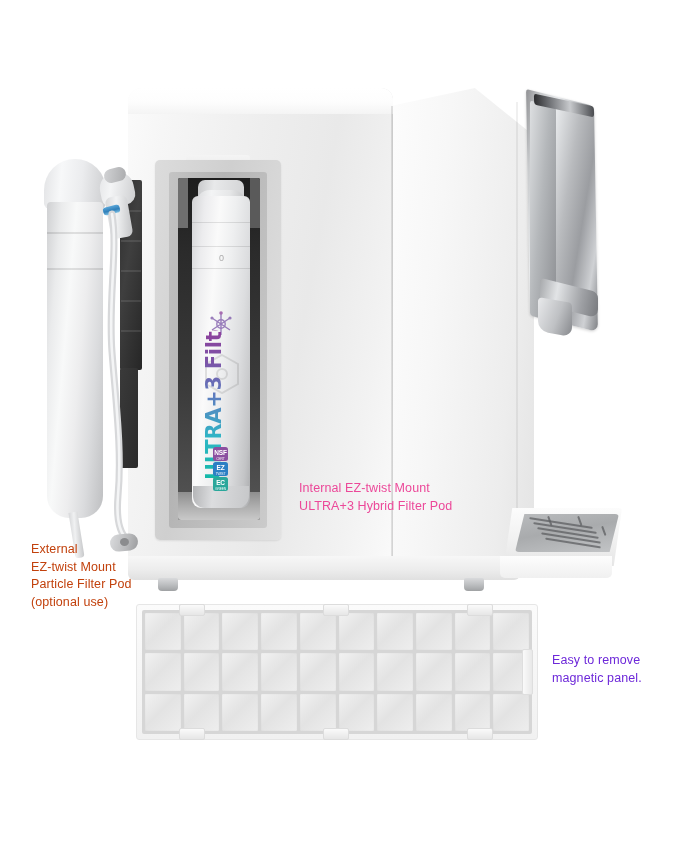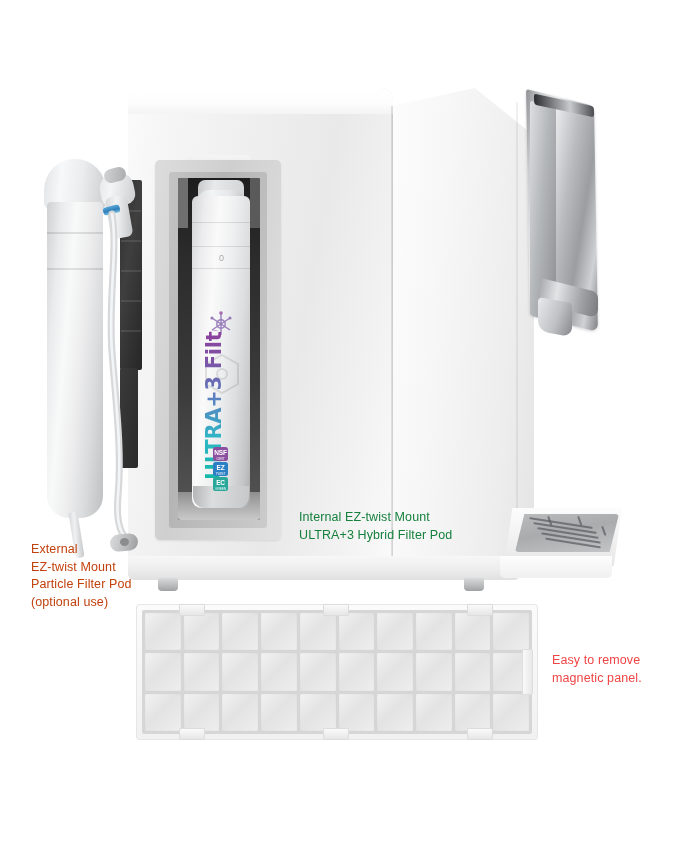--- a/index.html
+++ b/index.html
@@ -708,18 +708,18 @@
     <div class="tab" style="left:42px;  bottom:-1px;"></div>
     <div class="tab" style="left:186px; bottom:-1px;"></div>
     <div class="tab" style="left:330px; bottom:-1px;"></div>
     <div class="side-clip"></div>
   </div>
 
   <div class="anno" id="anno-0" style="left: 31px; top: 541px; color: #c2410c;">External
 EZ-twist Mount
 Particle Filter Pod
 (optional use)</div>
-  <div class="anno" id="anno-1" style="left: 299px; top: 509px; color: #15803d;">Internal EZ-twist Mount
+  <div class="anno" id="anno-1" style="left: 299px; top: 480px; color: #ec4899;">Internal EZ-twist Mount
 ULTRA+3 Hybrid Filter Pod</div>
-  <div class="anno" id="anno-2" style="left: 552px; top: 652px; color: #ef4444;">Easy to remove
+  <div class="anno" id="anno-2" style="left: 552px; top: 652px; color: #6d28d9;">Easy to remove
 magnetic panel.</div>
 
 </div>
 
 </body></html>

